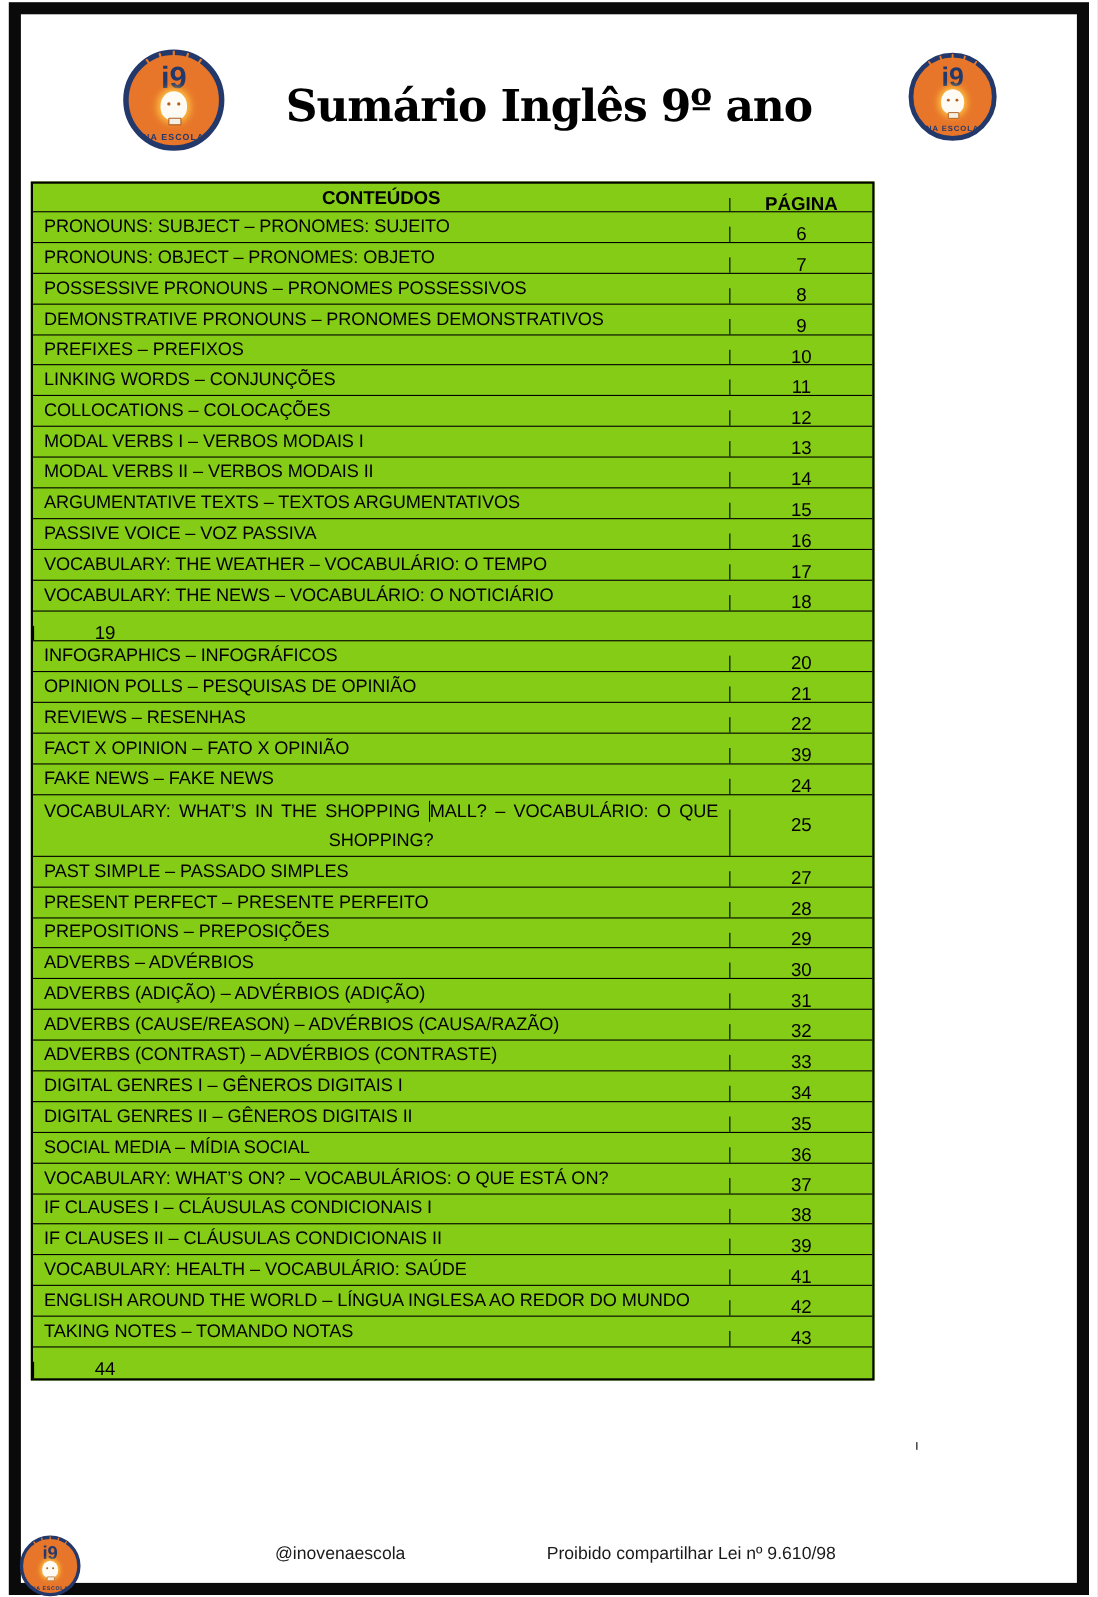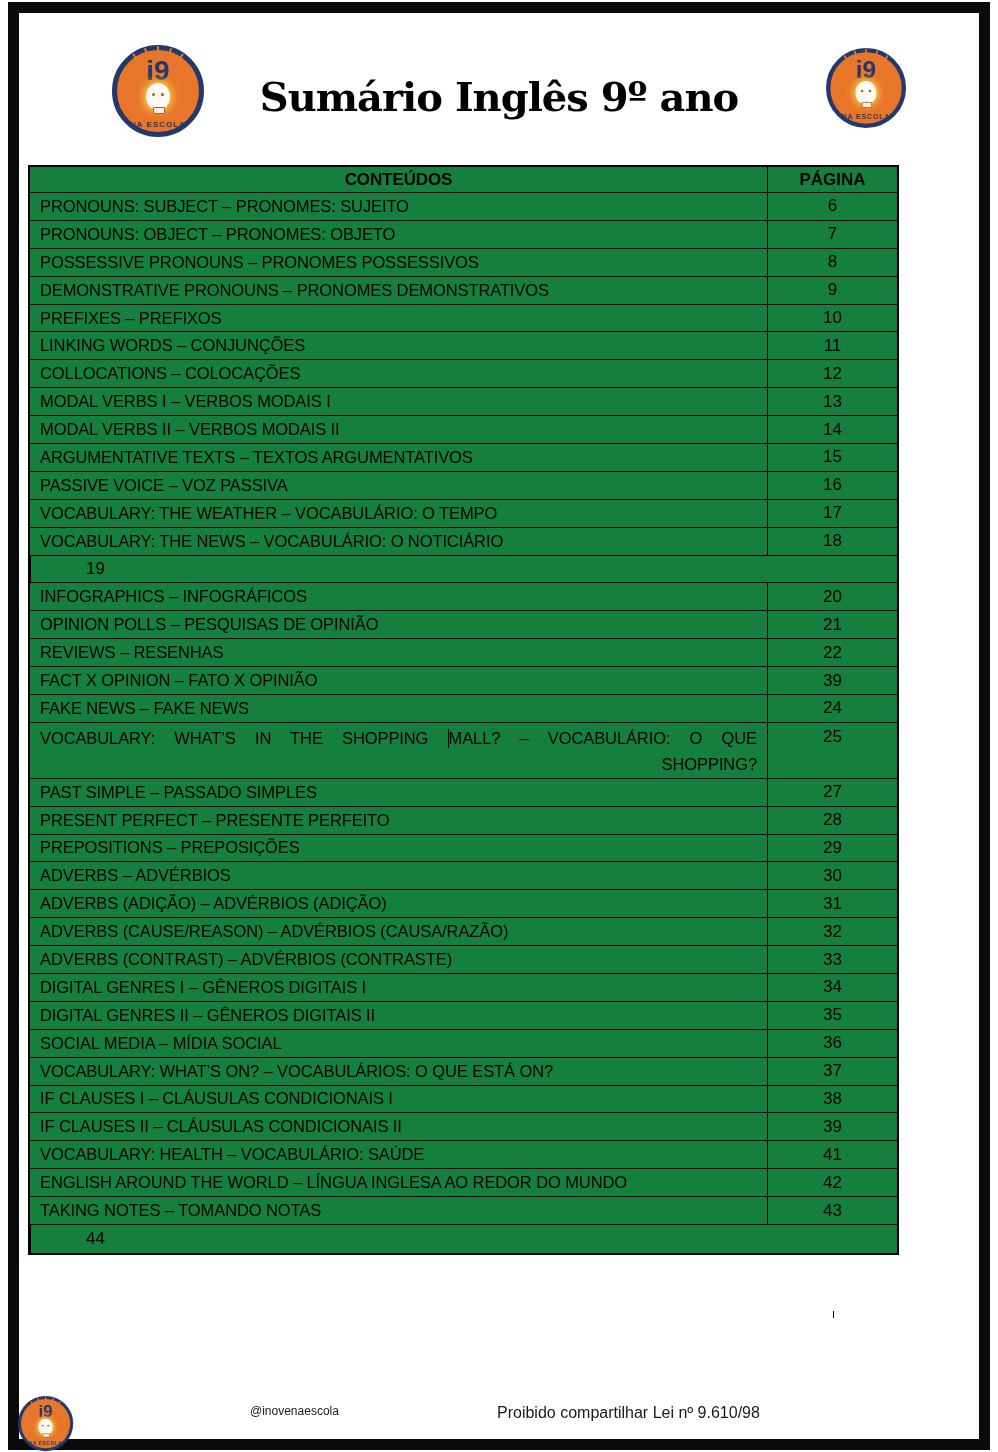--- a/index.html
+++ b/index.html
@@ -53,51 +53,51 @@
   .logo .bulb-base{
     position:absolute;left:50%;top:62px;width:10px;height:5px;margin-left:-5px;
     background:#f3efe2;border:1px solid #b35d1e;border-radius:1px;
   }
   .logo .arc-text{
     position:absolute;left:0;right:0;bottom:8px;text-align:center;
     font-size:8px;font-weight:bold;color:#24396B;letter-spacing:1px;z-index:3;
   }
   
   .toc-table{
-    position:absolute;left:28px;top:165px;width:871px;
-    box-sizing:border-box;border:2px solid #000;background:#15803d;
+    position:absolute;left:28px;top:165px;width:767px;
+    box-sizing:border-box;border:2px solid #000;background:#84cc16;
   }
   .toc-row{display:flex;height:27.9px;box-sizing:border-box;border-bottom:1px solid #000;}
   .toc-row:last-child{border-bottom:none;}
   .toc-header-row{height:26px;}
   .row-tall{height:55.8px;}
   .cell{box-sizing:border-box;}
   .cell-content{
     flex:1 1 auto;display:flex;align-items:center;padding:0 10px;
     font-size:16.5px;letter-spacing:-0.1px;white-space:nowrap;overflow:visible;
   }
   .cell-page{
     flex:0 0 130px;width:130px;border-left:1px solid #000;
-    display:flex;align-items:center;justify-content:center;font-size:17px;
+    display:flex;align-items:center;justify-content:center;font-size:17px;margin-top:13px;
   }
   .toc-header-row .cell-content{justify-content:center;font-weight:bold;font-size:17px;}
   .toc-header-row .cell-page{font-weight:bold;font-size:17px;}
   .row-tall .cell-content{display:block;padding-top:2px;white-space:normal;}
   .row-tall .cell-page{align-items:flex-start;padding-top:4px;}
   .justify-line{text-align:justify;text-align-last:justify;line-height:26px;}
-  .line2{text-align:right;line-height:26px;}
+  .line2{text-align:center;line-height:26px;}
   .text-caret{
     display:inline-block;width:1px;height:19px;background:#000;
     vertical-align:-4px;
   }
   .col-tail{
     position:absolute;left:833px;top:1311px;width:1px;height:7px;background:#000;
   }
   
-  .footer-handle{position:absolute;left:250px;top:1404px;font-size:12px;color:#1a1a1a;}
+  .footer-handle{position:absolute;left:250px;top:1404px;font-size:16px;color:#1a1a1a;}
   .footer-notice{position:absolute;left:497px;top:1404px;font-size:16px;color:#1a1a1a;}
 </style>
 </head>
 <body>
 
 <div class="page-frame"></div>
 
 <div>
     <div class="logo logo-slot-left">
     <div class="ring"></div>

